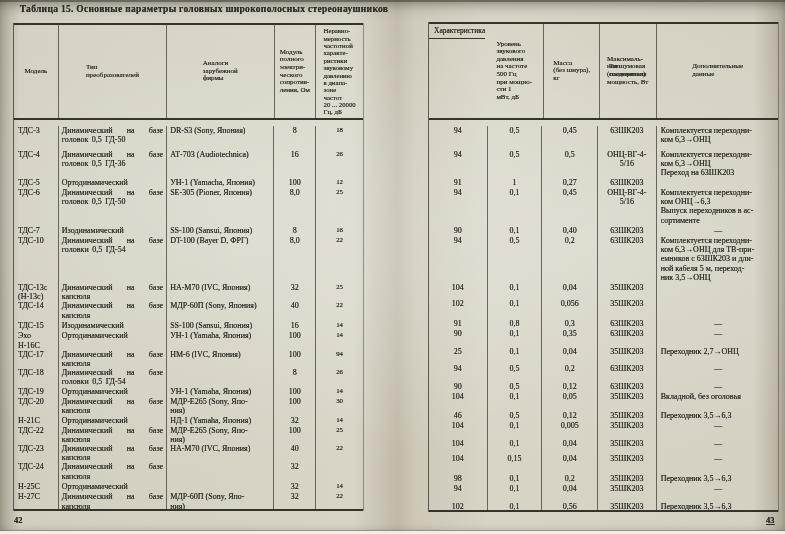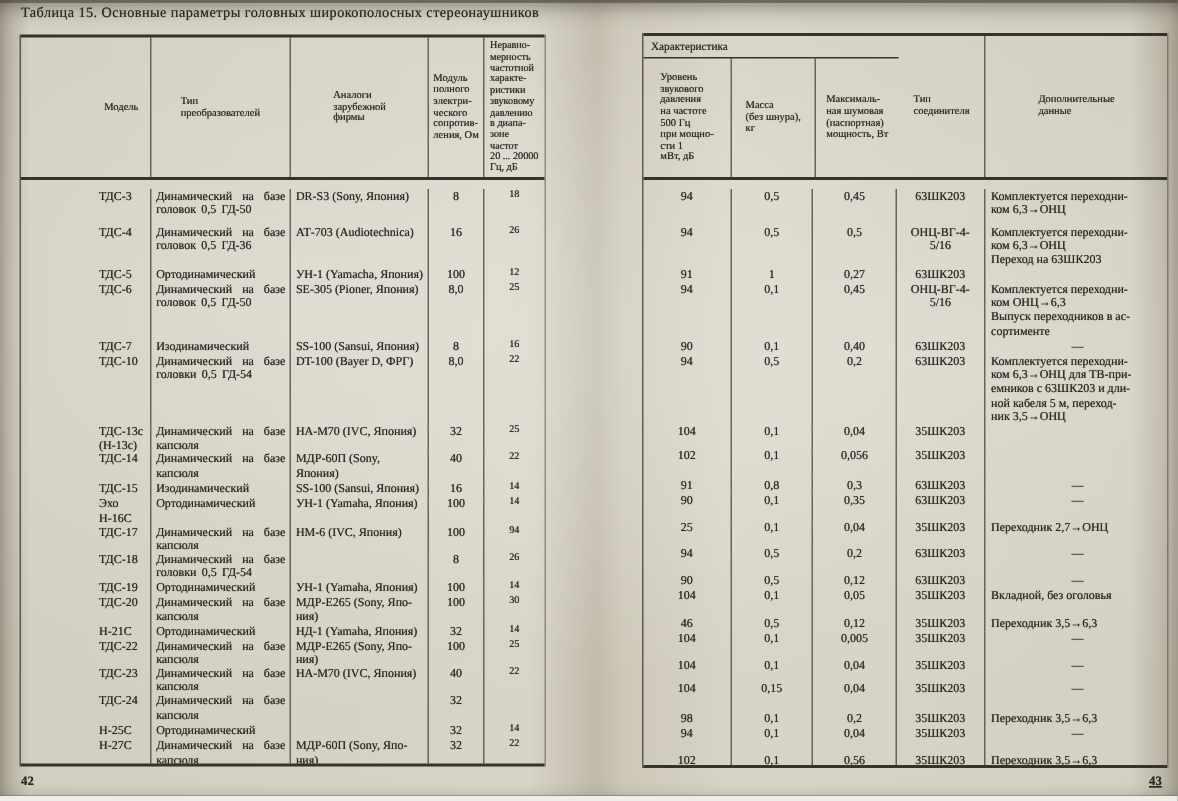--- a/index.html
+++ b/index.html
@@ -18,21 +18,21 @@
       #d4d0c2;
     box-shadow: inset 0 10px 16px -9px rgba(55,50,40,.75), inset 0 -7px 12px -8px rgba(55,50,40,.55);
     text-shadow:0 0 0.5px rgba(44,42,36,.8);
   }
   .scan::before{content:"";position:absolute;left:0;top:0;width:100%;height:2px;background:rgba(62,57,47,.5);}
   .scan::after{content:"";position:absolute;left:0;bottom:0;width:100%;height:4px;
     background:linear-gradient(180deg,rgba(120,114,100,.55) 0 25%,#efeee9 25% 100%);}
 
   .title{
     position:absolute;left:14px;top:4px;width:380px;
-    font-size:9.5px;font-weight:normal;letter-spacing:.3px;line-height:11px;
+    font-size:9.5px;font-weight:bold;letter-spacing:.3px;line-height:11px;text-align:center;
   }
 
   
   .tbl{position:absolute;box-sizing:border-box;
     border-left:1px solid rgba(55,51,42,.75);
     border-right:1px solid rgba(55,51,42,.45);}
   .thead{display:flex;box-sizing:border-box;
     border-top:2px solid #36332b;border-bottom:2px solid #36332b;}
   .hcell{box-sizing:border-box;display:flex;align-items:center;justify-content:center;
     text-align:left;white-space:pre-line;
@@ -45,34 +45,34 @@
   .cell{box-sizing:border-box;align-self:stretch;
     font-size:8px;line-height:9.2px;white-space:pre-line;
     border-right:1px solid rgba(55,51,42,.7);
     padding:0 2px;}
   .num{text-align:center;}
   .dash{text-align:center;}
 
   
   .tbl-left{left:13px;top:23px;width:351px;}
   .tbl-left .thead{height:97px;}
-  .lc1{width:45px;margin-left:48px;}
+  .lc1{width:45px;}
   .lc2{width:109px;}
   .lc3{width:108px;}
   .lc4{width:42px;}
   .lc5{width:47px;font-size:6.8px;line-height:7.35px;}
   .tbl-left .tbody{height:391px;}
   .cell.lc1{padding-left:4px;}
   .cell.lc2{text-align:justify;word-spacing:1.5px;padding:0 3px;}
   .cell.lc3{padding-left:3px;}
 
   
   .tbl-right{left:428px;top:22px;width:351px;}
   .tbl-right .thead{height:98px;}
-  .gwrap{width:170px;display:flex;flex-direction:column;box-sizing:border-box;}
+  .gwrap{width:170px;display:flex;box-sizing:border-box;}
   .gband{height:15px;box-sizing:border-box;border-bottom:1.5px solid #36332b;
     font-size:7.5px;line-height:13px;padding-left:5px;text-align:left;}
   .grow{flex:1;display:flex;}
   .rc1{width:59px;}
   .rc2{width:55px;}
   .rc3{width:56px;}
   .rc4{width:59px;}
   .rc5{width:122px;}
   .tbl-right .tbody{height:392px;}
   .cell.rc1,.cell.rc2,.cell.rc3,.cell.rc4{text-align:center;}

